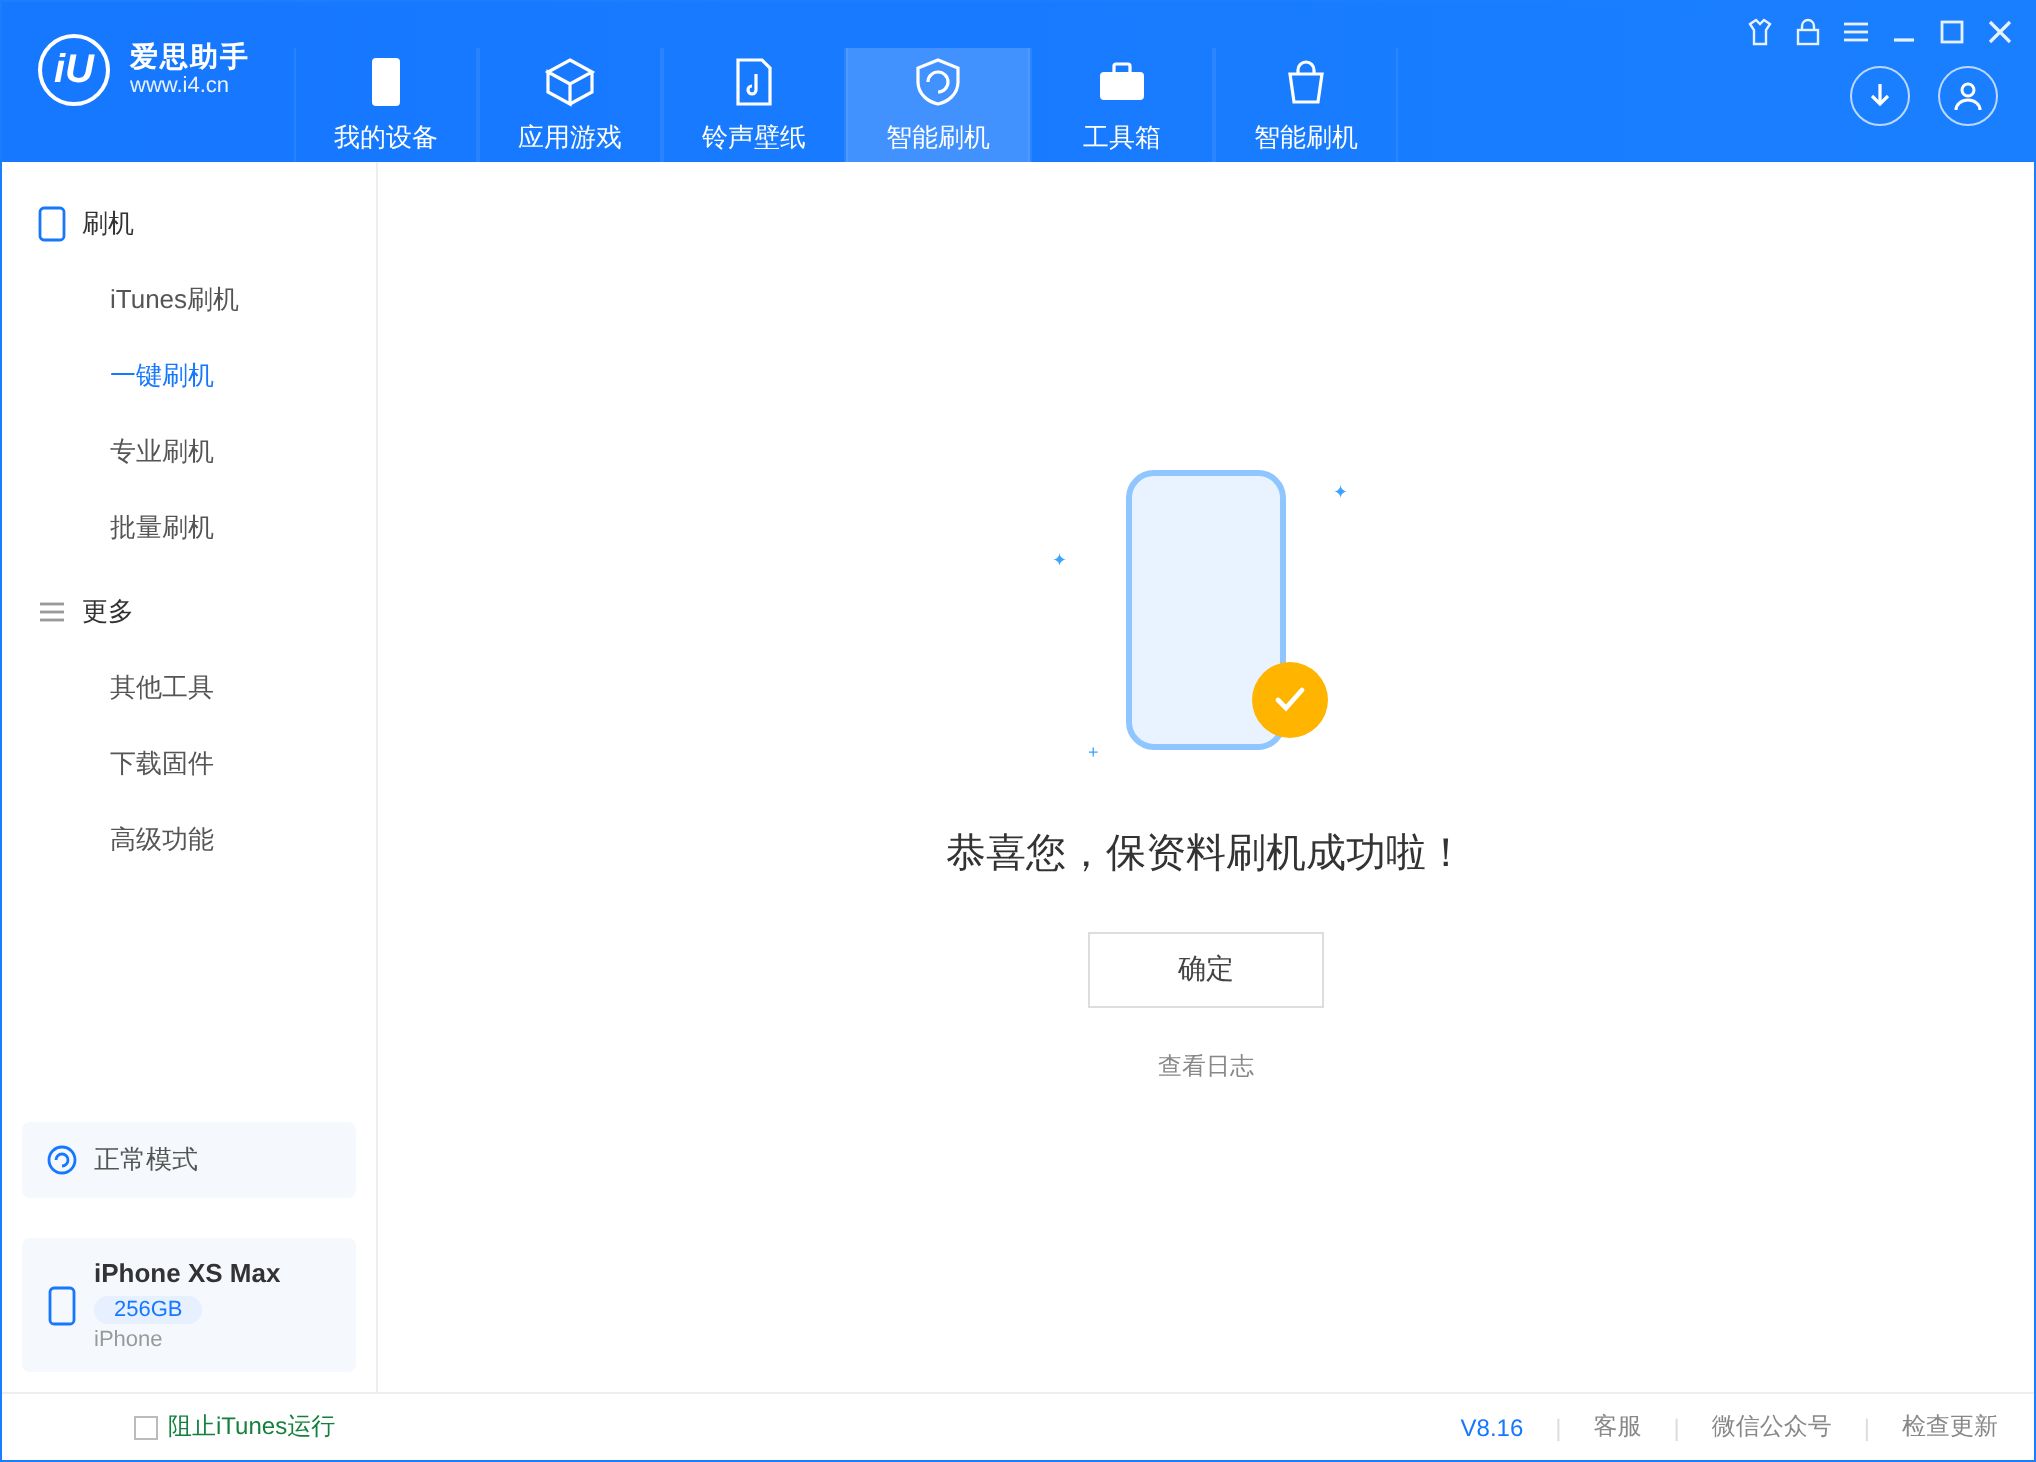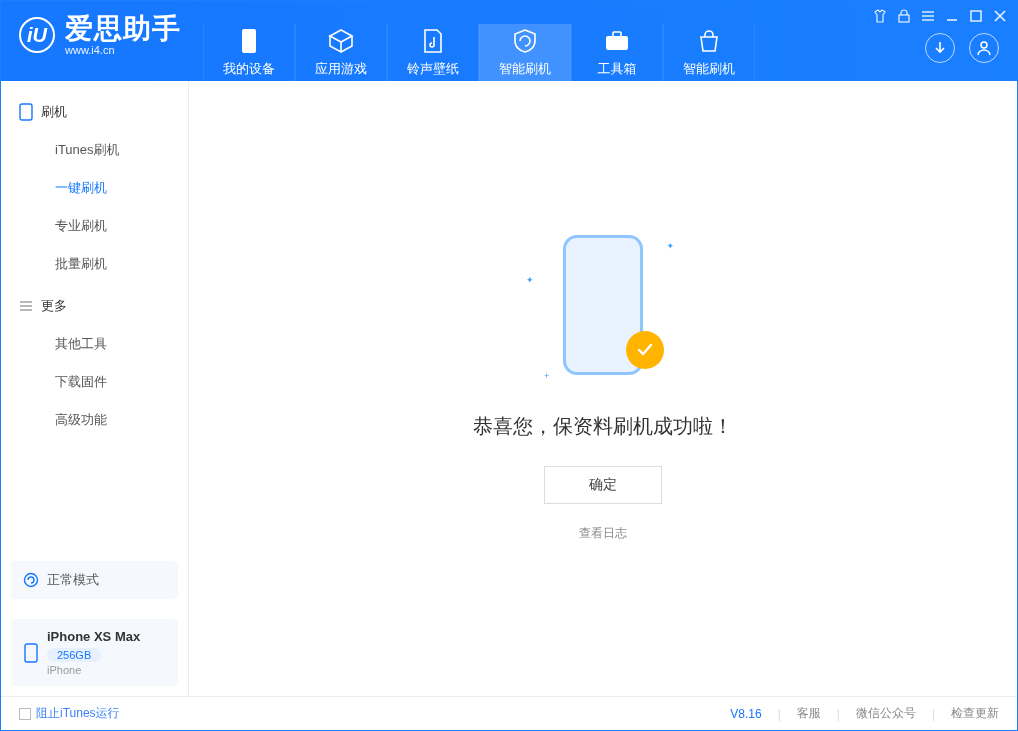--- a/index.html
+++ b/index.html
@@ -3,21 +3,21 @@
 <meta charset="utf-8">
 <style>
 * { margin: 0; padding: 0; box-sizing: border-box; font-family: "Microsoft YaHei", "PingFang SC", Arial, sans-serif; }
 body { background: #f5f5f5; display: flex; align-items: center; justify-content: center; height: 100vh; }
 .window { width: 1018px; height: 731px; background: #fff; border: 1px solid #1a7fff; display: flex; flex-direction: column; overflow: hidden; }
 
 .titlebar { height: 80px; background: linear-gradient(to right, #1677ff, #1a7fff); display: flex; align-items: stretch; color: #fff; }
 .logo-block { display: flex; align-items: center; padding: 0 22px 12px 18px; gap: 10px; }
 .logo-circle { width: 36px; height: 36px; border: 2.5px solid #fff; border-radius: 50%; display: flex; align-items: center; justify-content: center; font-style: italic; font-weight: 900; font-size: 20px; }
 .logo-text { line-height: 1.1; }
-.logo-title { font-size: 28px; font-weight: 600; letter-spacing: 1px; text-align: center; }
+.logo-title { font-size: 14px; font-weight: 600; letter-spacing: 1px; text-align: center; }
 .logo-sub { font-size: 11px; opacity: .9; }
 
 .nav { display: flex; align-items: stretch; }
 .nav-item { width: 92px; display: flex; flex-direction: column; align-items: center; justify-content: center; gap: 6px; font-size: 13px; cursor: pointer; border-left: 1px solid rgba(255,255,255,.08); border-right: 1px solid rgba(255,255,255,.08); margin-top: 23px; }
 .nav-item.active { background: rgba(255,255,255,.18); }
 .nav-icon { width: 26px; height: 26px; display: flex; align-items: center; justify-content: center; }
 
 .titlebar-right { margin-left: auto; display: flex; flex-direction: column; align-items: flex-end; padding-right: 10px; }
 .win-controls { display: flex; gap: 10px; padding-top: 8px; align-items: center; }
 .win-btn { width: 14px; height: 14px; display: flex; align-items: center; justify-content: center; cursor: pointer; opacity: .9; }
@@ -47,21 +47,21 @@
 .phone { width: 80px; height: 140px; border: 3px solid #8fc6ff; border-radius: 14px; background: #e9f3ff; position: absolute; left: 15px; top: 0; }
 .badge { width: 38px; height: 38px; background: #ffb400; border-radius: 50%; position: absolute; right: -6px; bottom: 16px; display: flex; align-items: center; justify-content: center; color: #fff; font-weight: bold; }
 .sparkle { position: absolute; font-size: 9px; color: #3ba4ff; }
 .s1 { left: -22px; top: 40px; } .s2 { right: -16px; top: 6px; } .s3 { left: -4px; bottom: 4px; }
 
 .success-text { font-size: 20px; color: #333; margin-bottom: 26px; }
 .ok-btn { padding: 9px 44px; border: 1px solid #ddd; background: #fff; font-size: 14px; color: #444; cursor: pointer; }
 .view-log { margin-top: 21px; font-size: 12px; color: #888; cursor: pointer; }
 
 .footer { height: 34px; border-top: 1px solid #eee; display: flex; align-items: center; padding: 0 18px; font-size: 12px; color: #888; }
-.footer .chk { color: #3b82f6; }
+.footer .chk { color: #15803d; margin-left: 48px; }
 .footer-right { margin-left: auto; display: flex; align-items: center; gap: 16px; }
 .footer-link { color: #888; cursor: pointer; }
 .sep { color: #ddd; }
 </style>
 </head>
 <body>
 
 <div class="window">
 
   <div class="titlebar">

